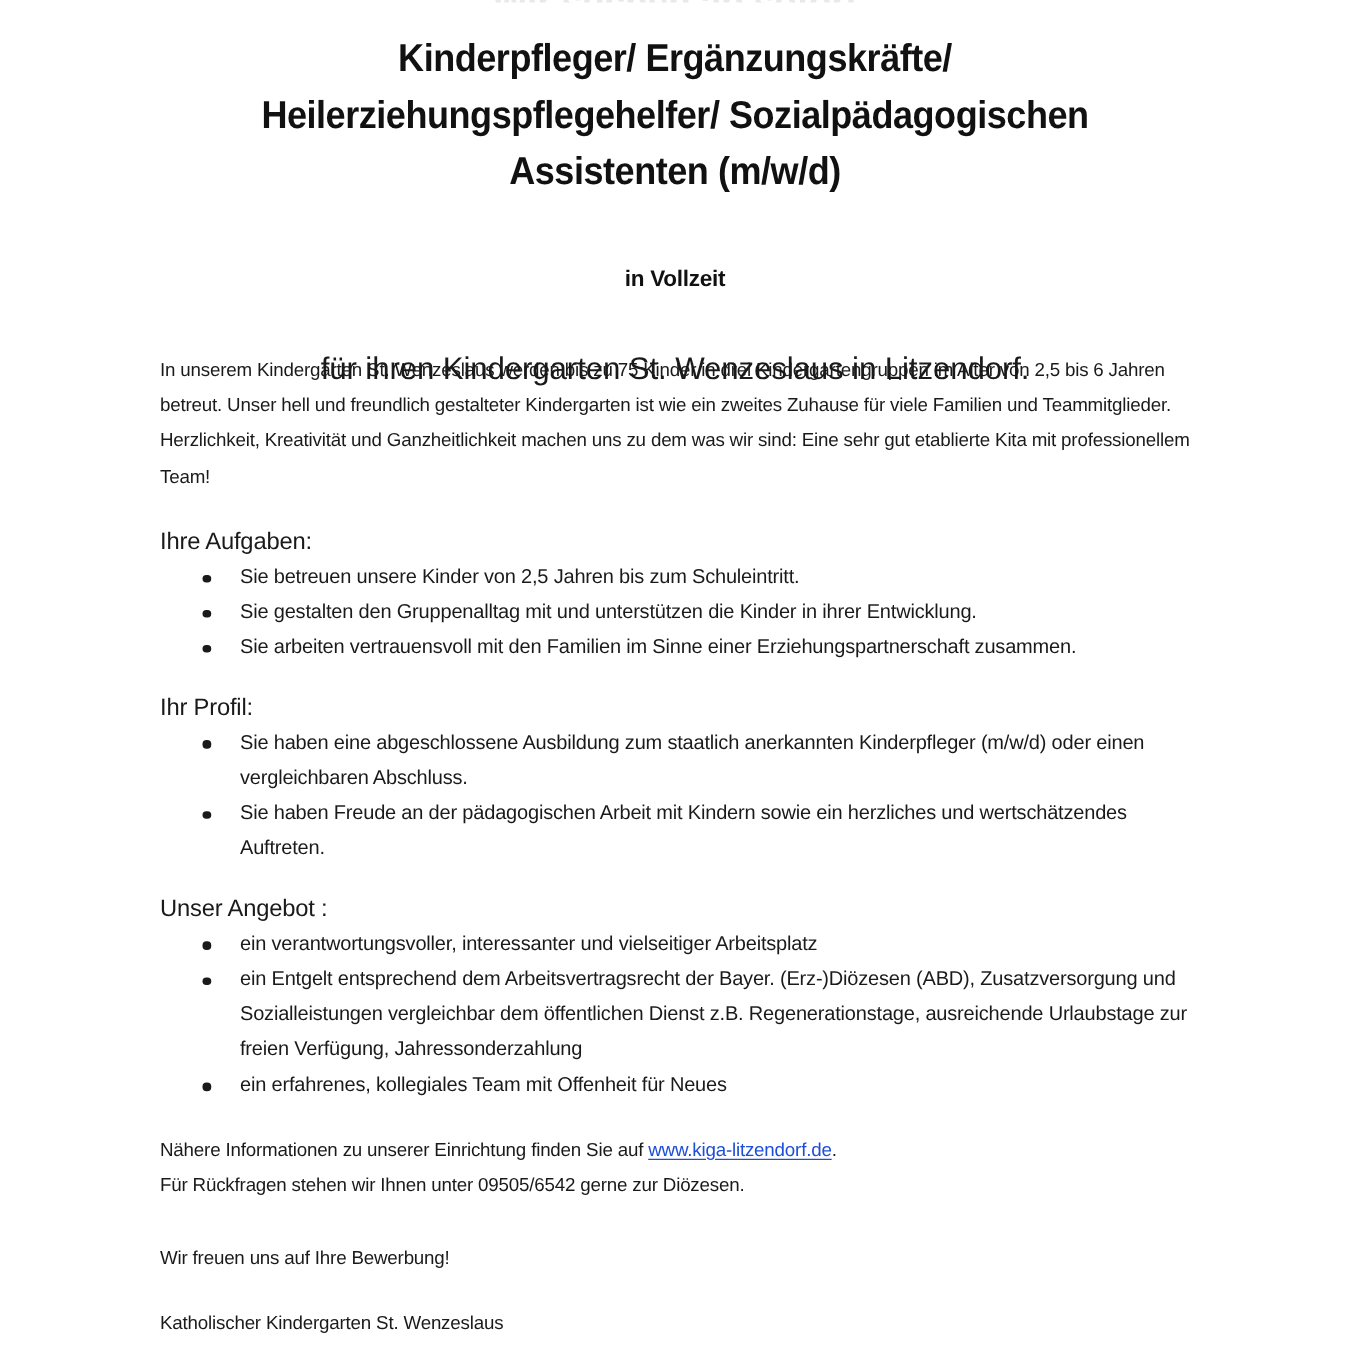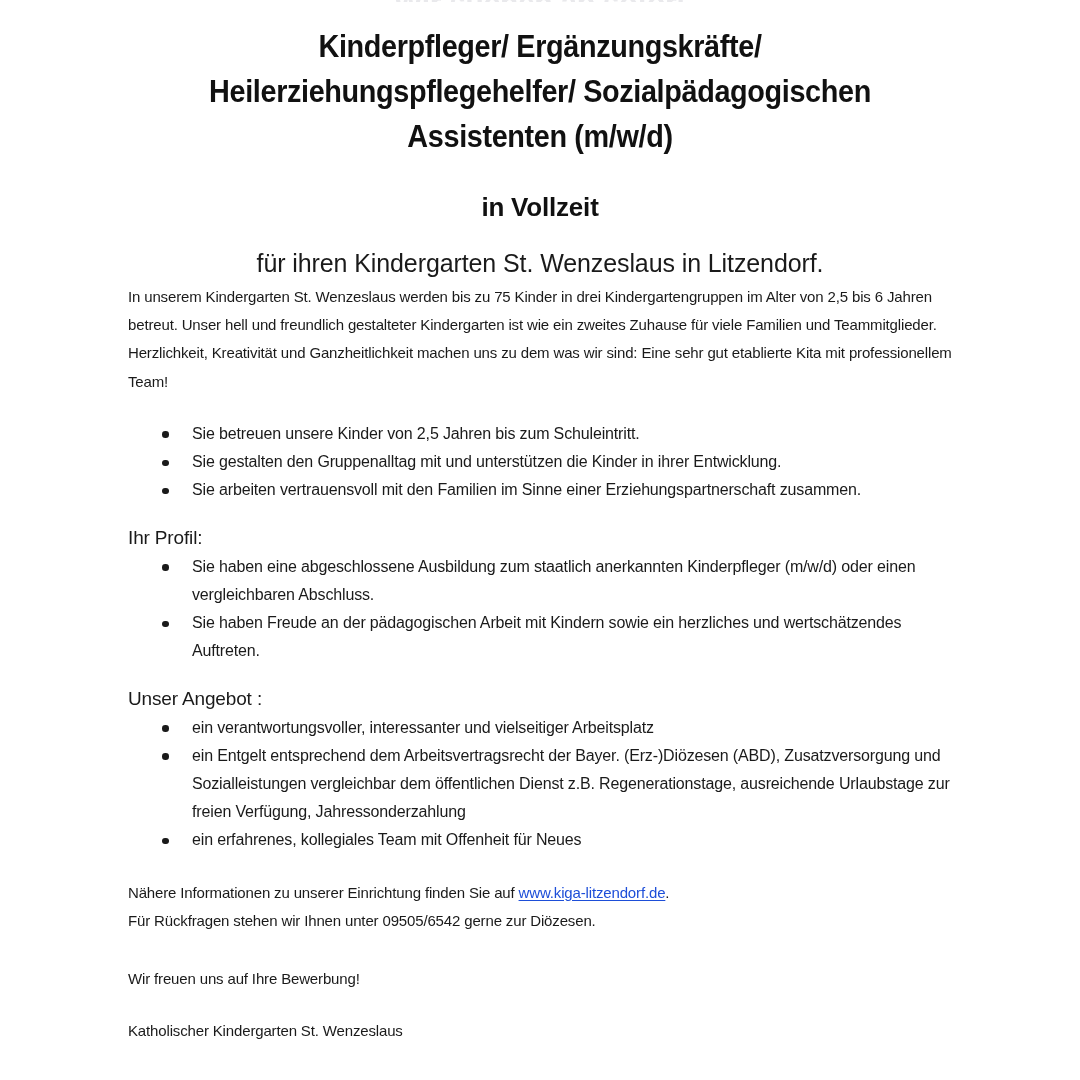--- a/index.html
+++ b/index.html
@@ -58,24 +58,24 @@
   }
   .headline-block {
     padding-top: 24px;
   }
   .headline-line {
     display: block;
     white-space: nowrap;
   }
 
   .subheadline {
-    margin: 0;
+    margin: 16px;
     padding-top: 32px;
     text-align: center;
-    font-size: 26px;
+    font-size: 18px;
     font-weight: 700;
     line-height: 32px;
     letter-spacing: -0.2px;
     color: #111111;
   }
 
   .lead-line {
     margin: 0;
     padding-top: 27px;
     text-align: center;
@@ -163,20 +163,21 @@
     <h2 class="subheadline">in Vollzeit</h2>
     <p class="lead-line">für ihren Kindergarten St. Wenzeslaus in Litzendorf.</p>
   </div>
 
   <div class="body-wrap">
 
     <p class="para">In unserem Kindergarten St. Wenzeslaus werden bis zu 75 Kinder in drei Kindergartengruppen im Alter von 2,5 bis 6 Jahren betreut. Unser hell und freundlich gestalteter Kindergarten ist wie ein zweites Zuhause für viele Familien und Teammitglieder. Herzlichkeit,  Kreativität und Ganzheitlichkeit machen uns zu dem was wir sind: Eine sehr gut etablierte Kita mit professionellem Team!</p>
 
     <div class="gap-lg"></div>
 
+    <p class="section-label">Ihre Aufgaben:</p>
     <ul class="bullets">
       <li>Sie betreuen unsere Kinder von 2,5 Jahren bis zum Schuleintritt.</li>
       <li>Sie gestalten den Gruppenalltag mit und unterstützen die Kinder in ihrer Entwicklung.</li>
       <li>Sie arbeiten vertrauensvoll mit den Familien im Sinne einer Erziehungspartnerschaft zusammen.</li>
     </ul>
 
     <div class="gap-md"></div>
 
     <p class="section-label">Ihr Profil:</p>
     <ul class="bullets">

